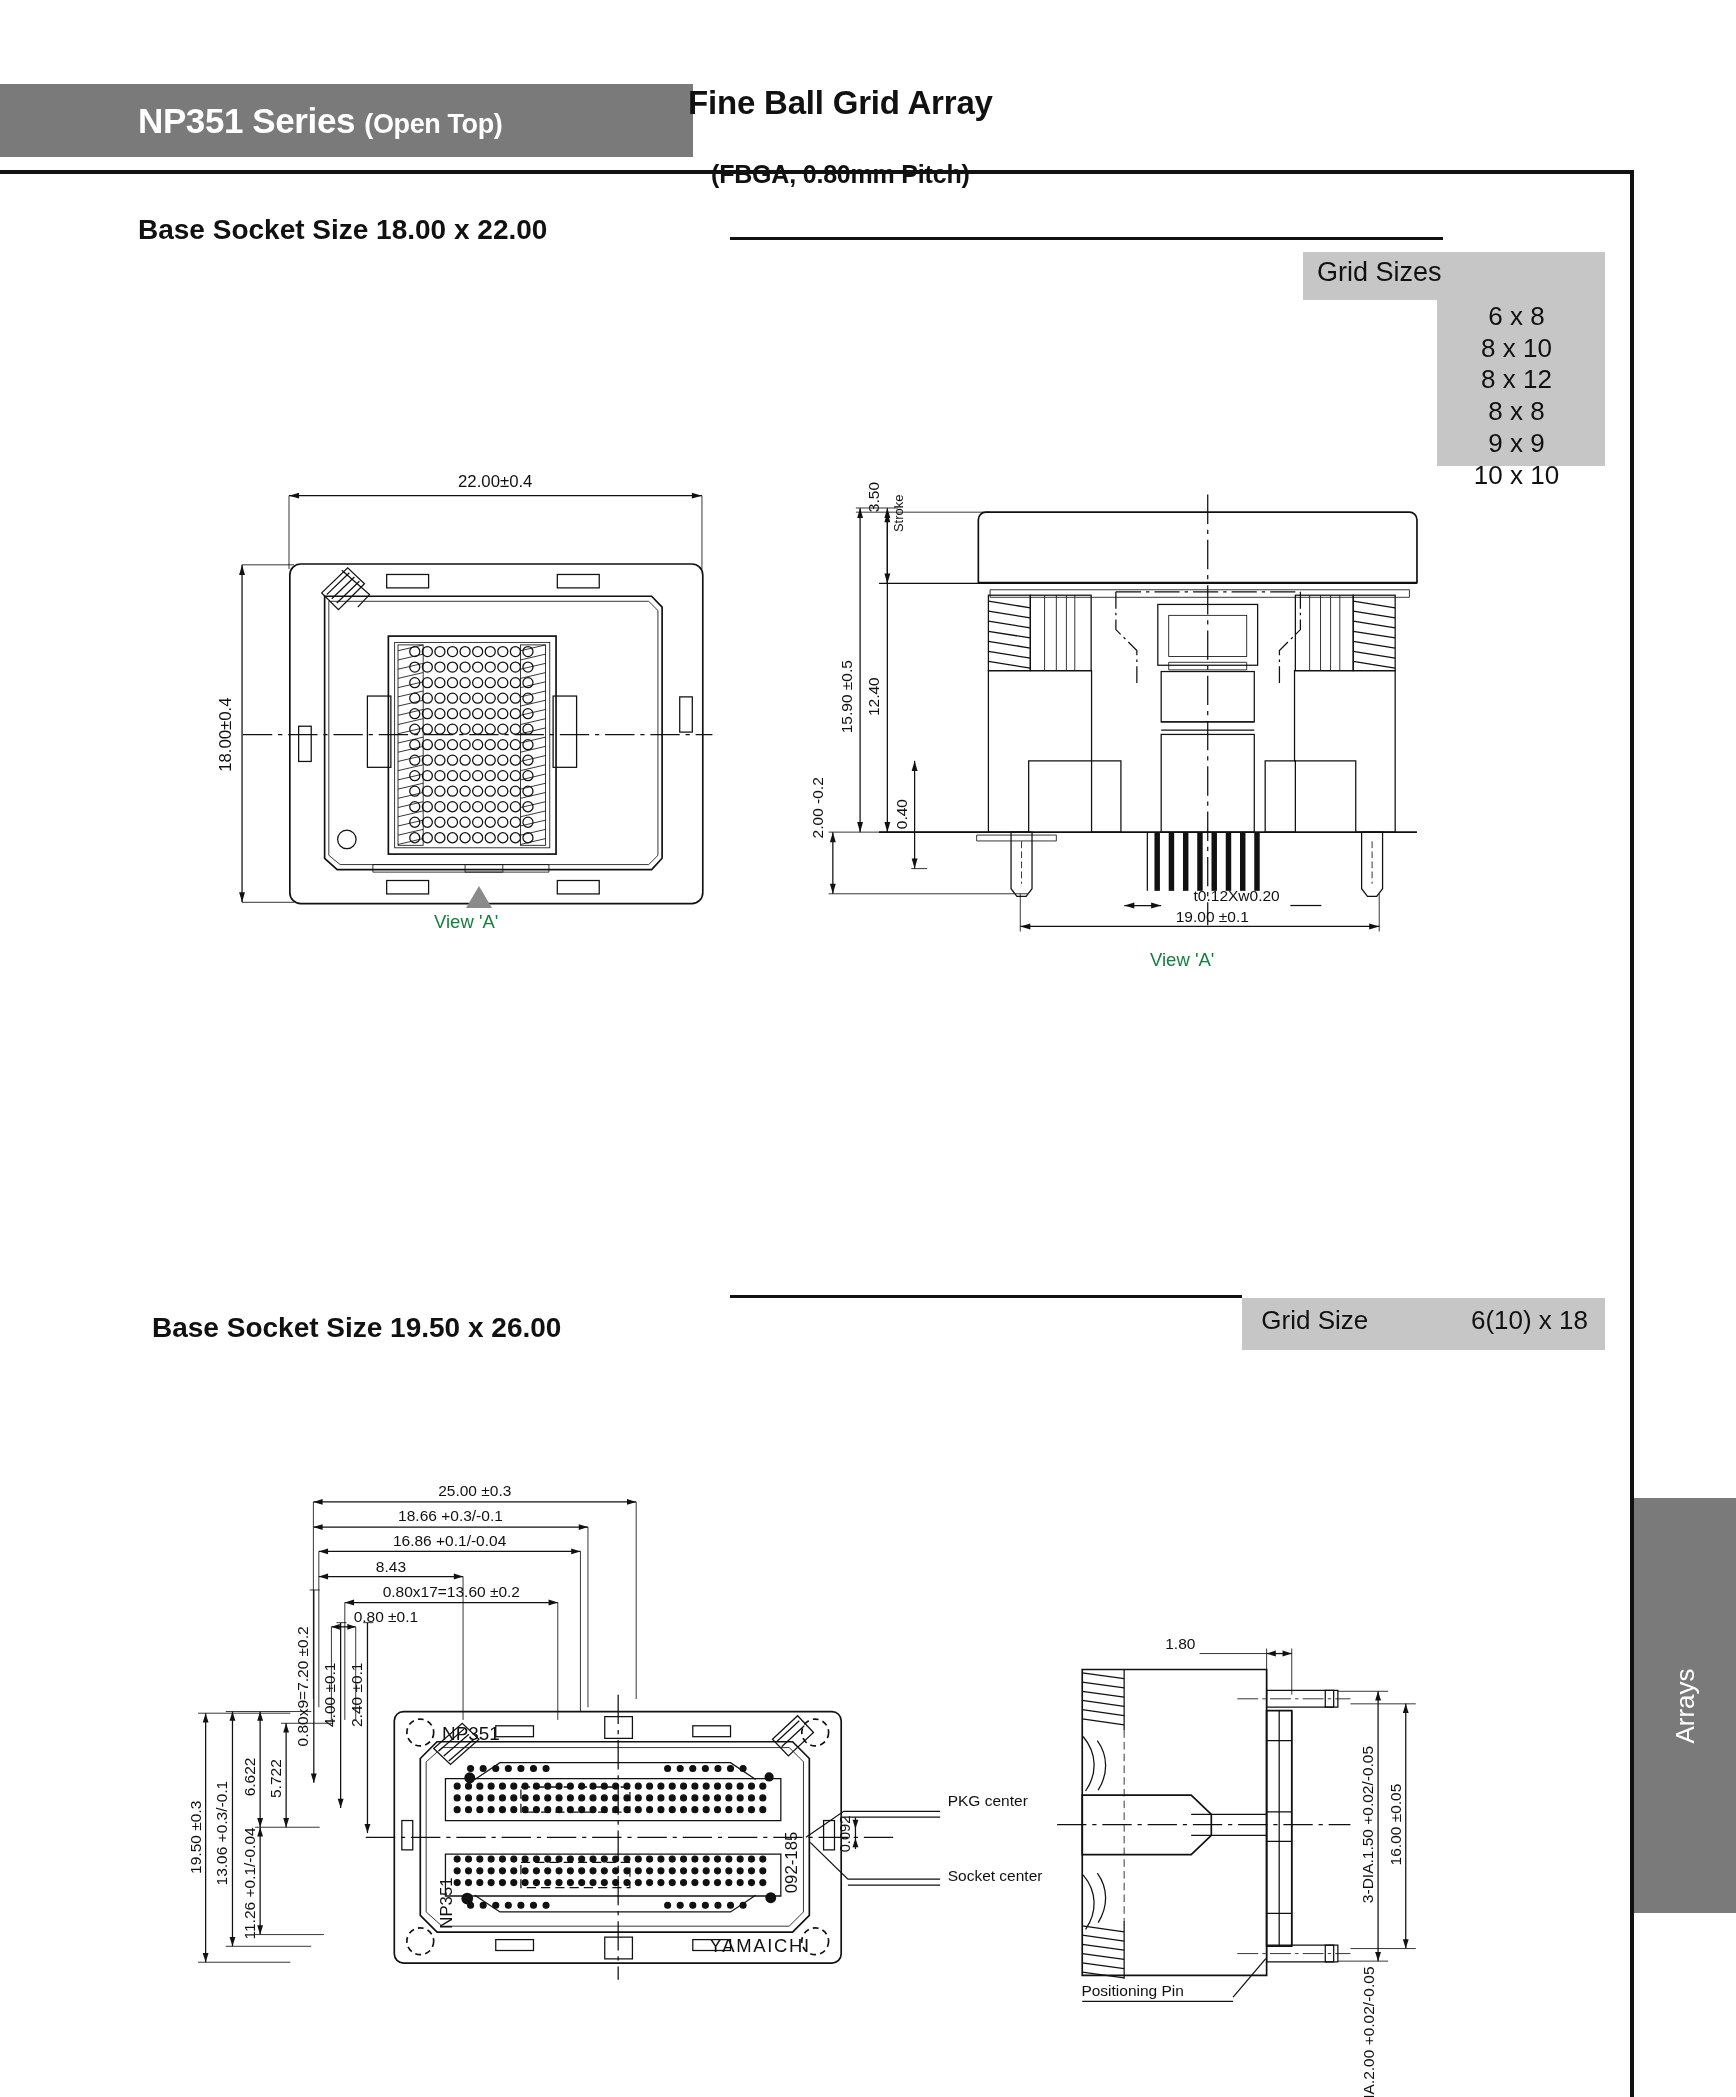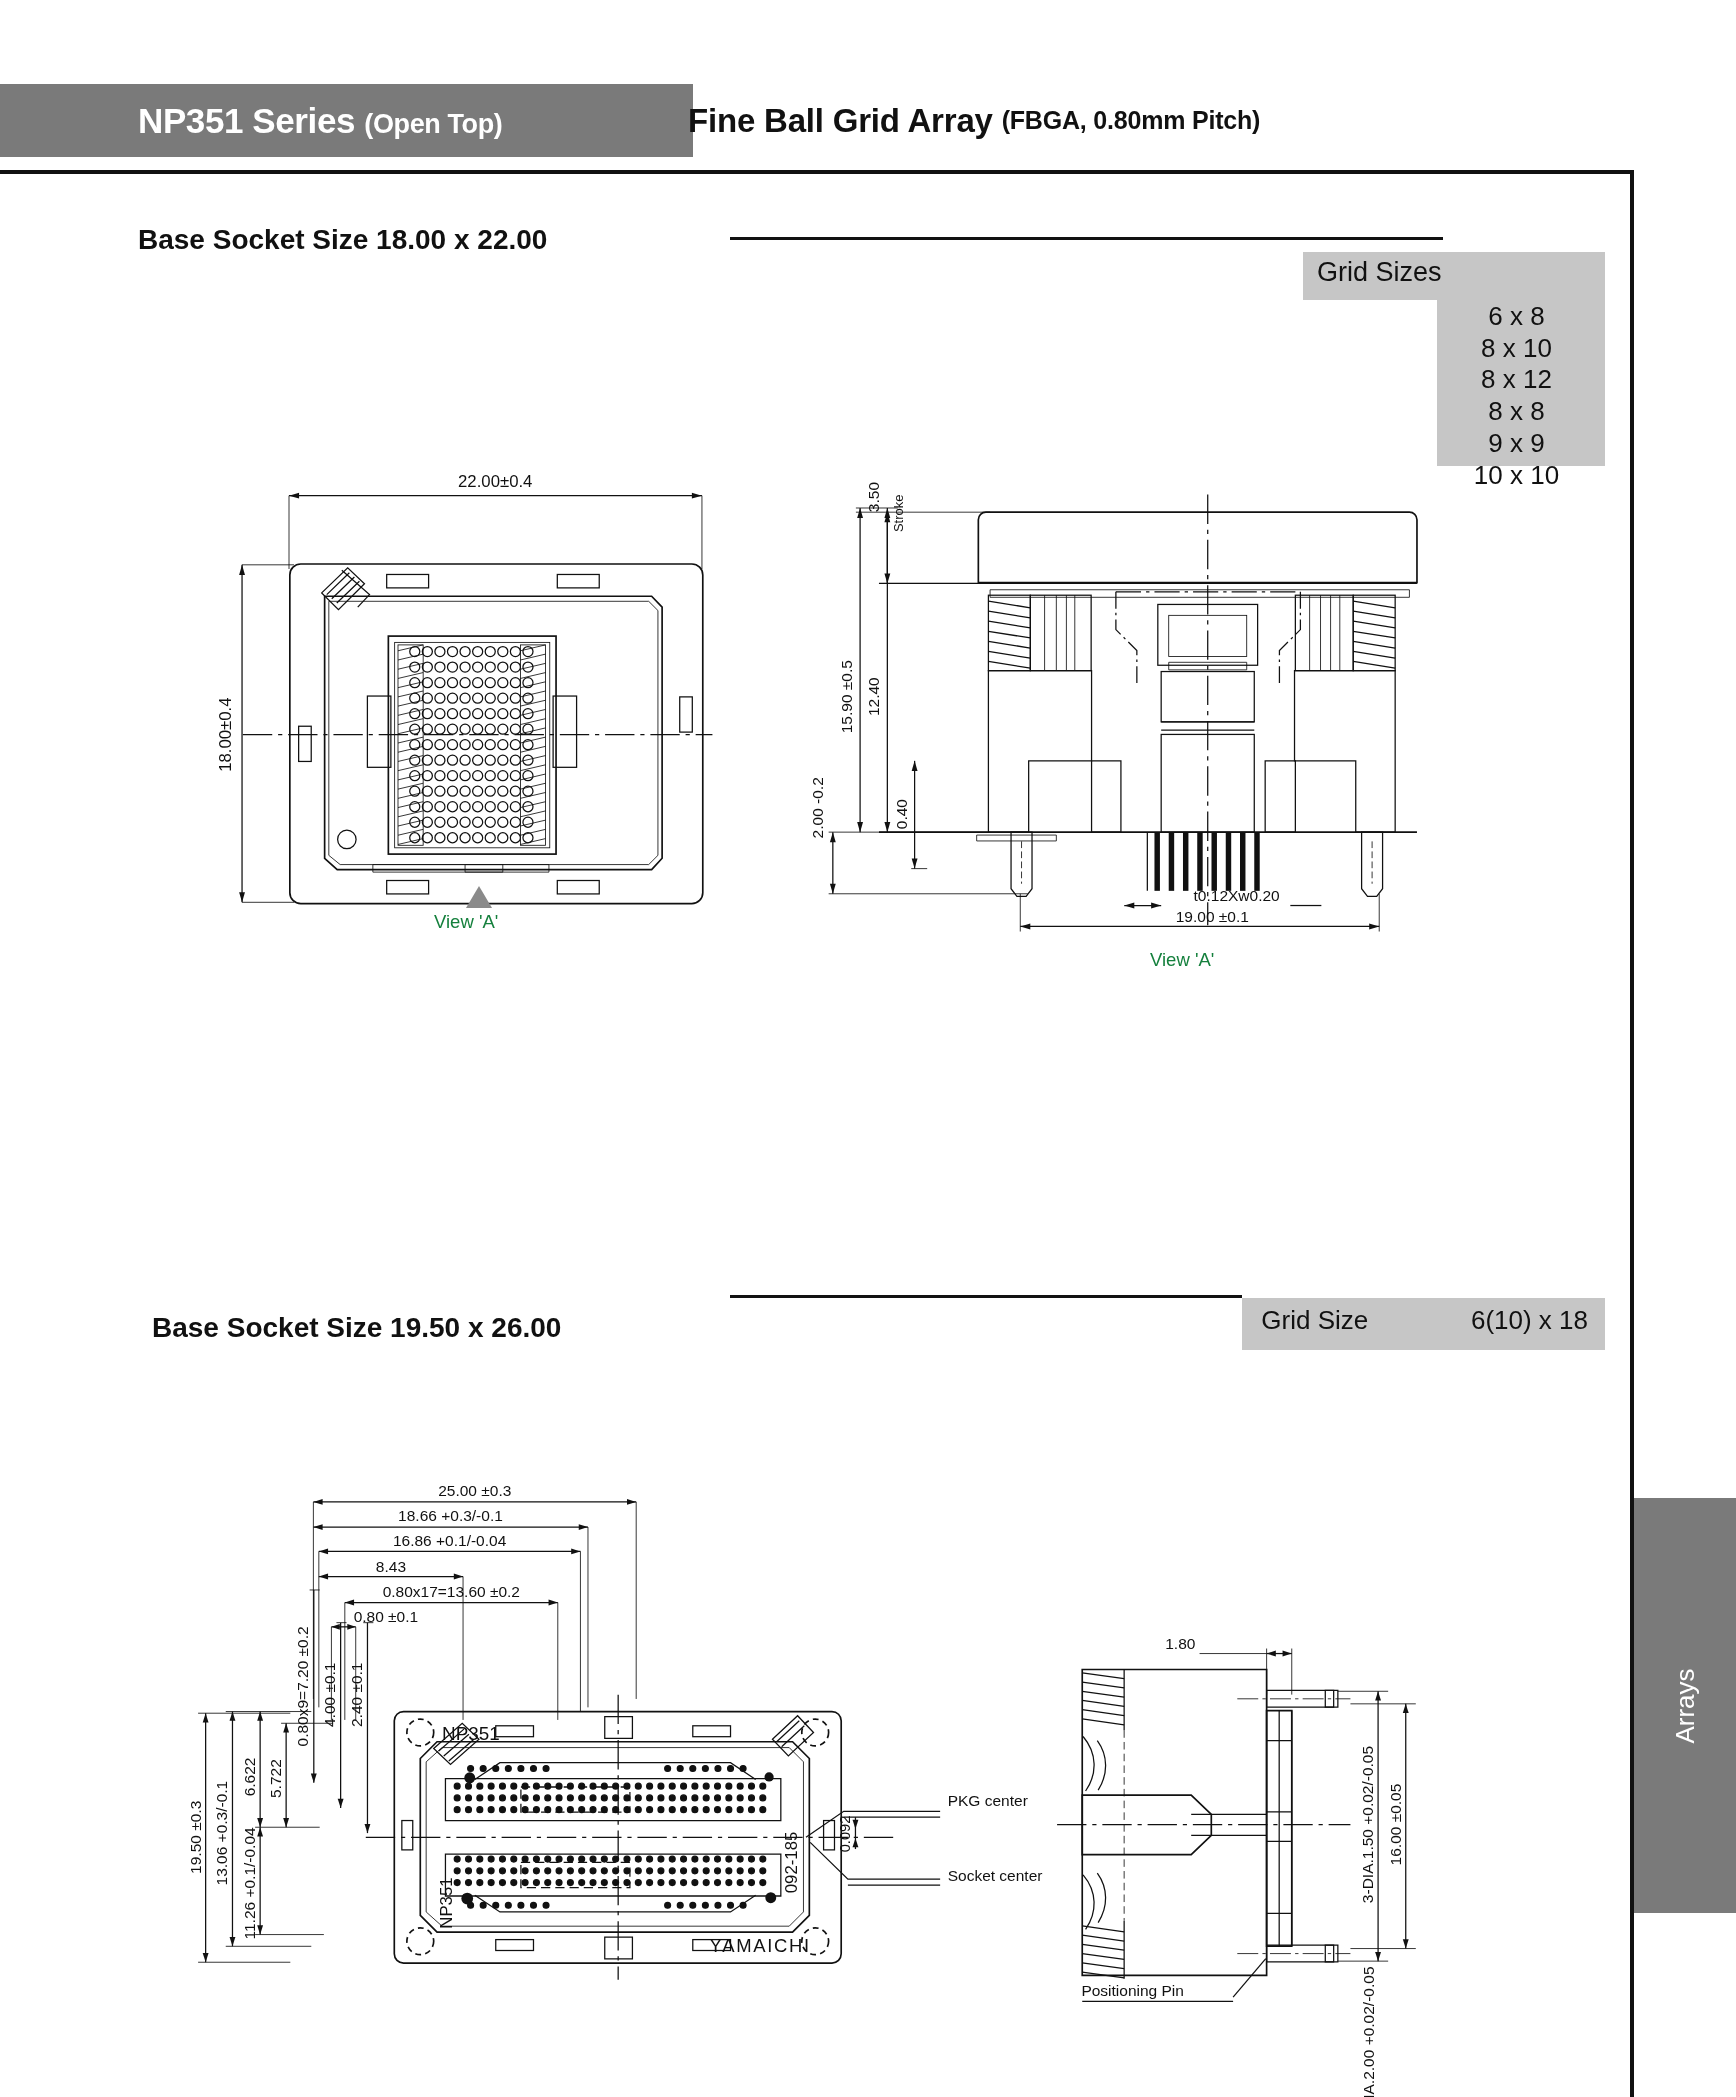--- a/index.html
+++ b/index.html
@@ -16,21 +16,21 @@
     background:#7a7a7a;display:flex;align-items:center;
   }
   .header-title{
     margin-left:138px;color:#ffffff;font-size:35px;font-weight:700;
     letter-spacing:-0.4px;white-space:nowrap;
   }
   .header-title .sub{font-size:27px;font-weight:700;}
   .header-sub{
     position:absolute;left:688px;top:84px;height:73px;
     display:flex;align-items:center;color:#111;font-size:33px;font-weight:600;
-    white-space:nowrap;letter-spacing:-0.2px;
+    white-space:nowrap;letter-spacing:-0.2px;flex-direction:column;
   }
   .header-sub .paren{font-size:25px;font-weight:700;}
 
   
   .frame-top{position:absolute;left:0;top:170px;width:1634px;height:3.8px;background:#111;}
   .frame-right{position:absolute;left:1630px;top:170px;width:3.8px;height:2162px;background:#111;}
 
   
   .sec-head{
     position:absolute;font-size:28px;font-weight:600;color:#111;white-space:nowrap;
@@ -94,21 +94,21 @@
     </div>
   </div>
   <div class="header-sub">
     <span>Fine Ball Grid Array</span>&nbsp;
     <span class="paren">(FBGA, 0.80mm Pitch)</span>
   </div>
 
   <div class="frame-top"></div>
   <div class="frame-right"></div>
 
-  <div class="sec-head" style="left:138px;top:224px;">Base Socket Size 18.00 x 22.00</div>
+  <div class="sec-head" style="left:138px;top:214px;">Base Socket Size 18.00 x 22.00</div>
   <div class="sec-rule" style="left:730px;top:237px;width:713px;"></div>
 
   <div class="grid-panel-1"></div>
   <div class="grid-panel-1-head"></div>
   <div class="grid-title-1">Grid Sizes</div>
   <div class="grid-list">
     <div>6 x 8</div>
     <div>8 x 10</div>
     <div>8 x 12</div>
     <div>8 x 8</div>

